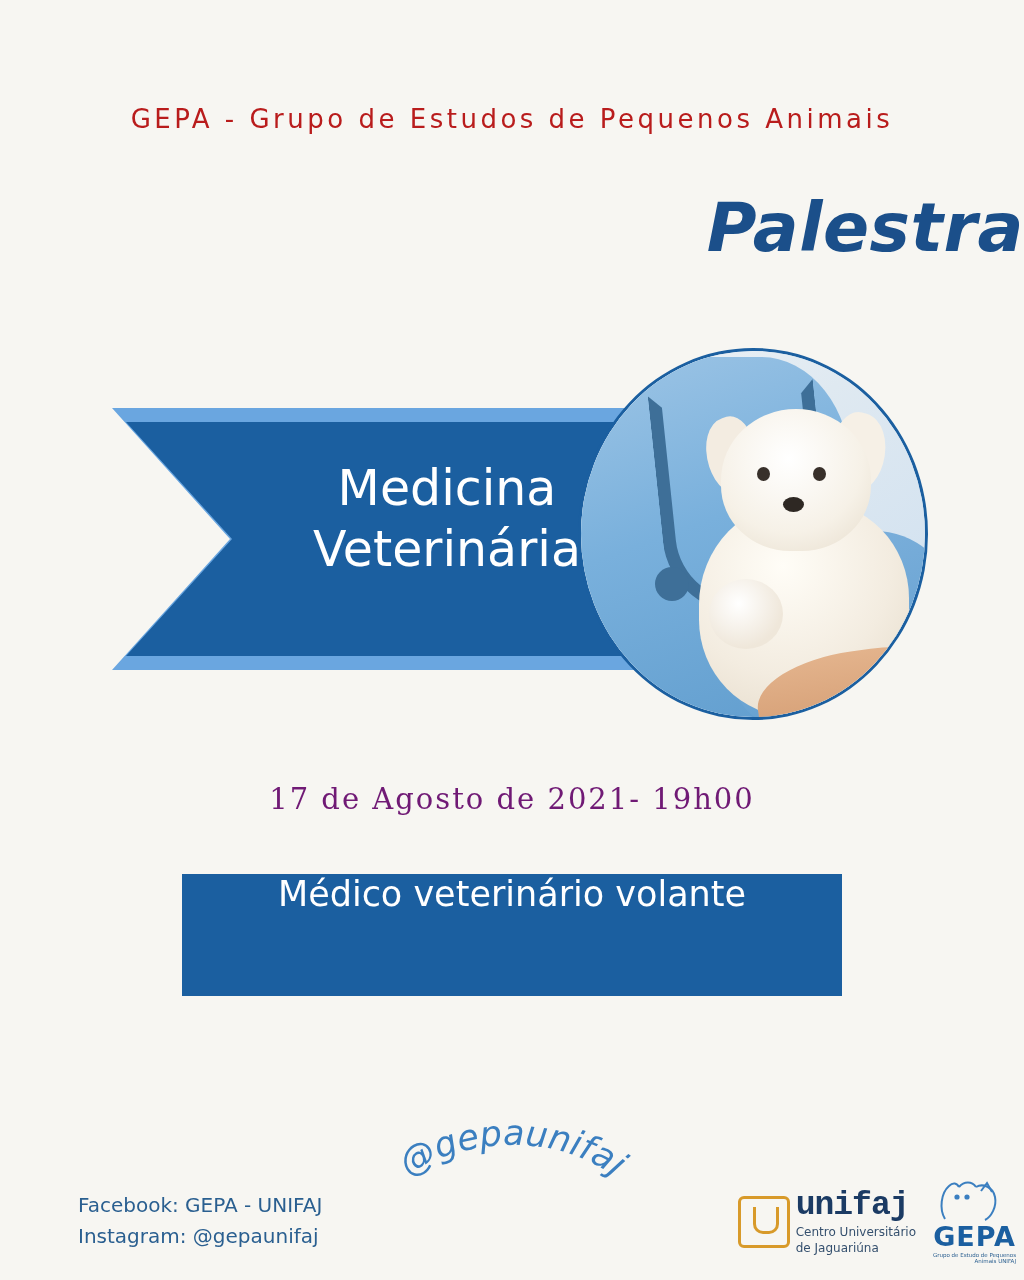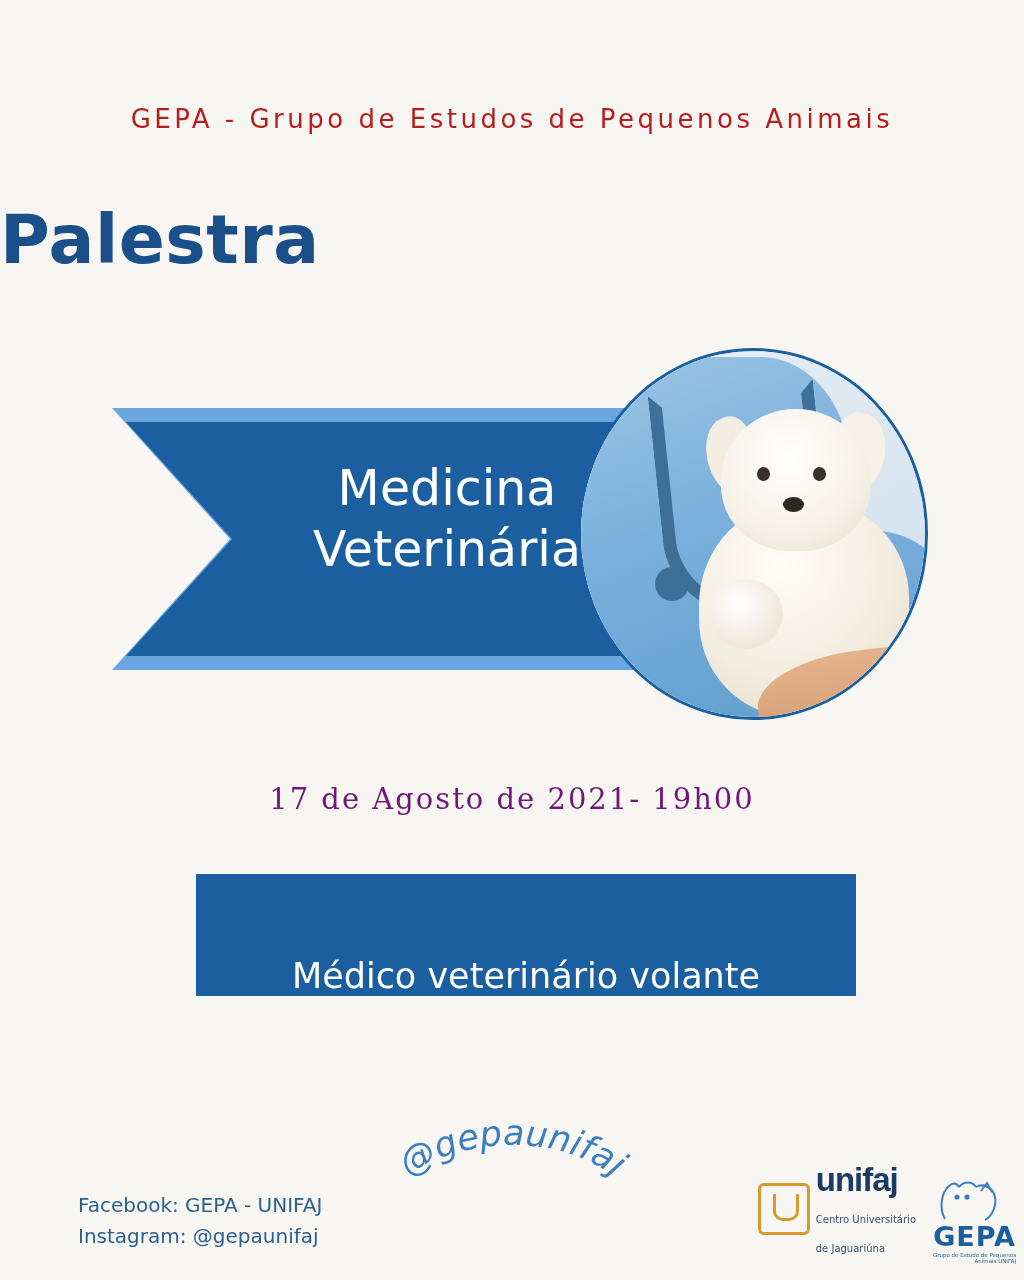--- a/index.html
+++ b/index.html
@@ -15,27 +15,28 @@
   
   .org-line{
     position:absolute;top:104px;left:0;width:100%;
     text-align:center;
     font-size:26px;
     letter-spacing:3.5px;
     color:#b91c1c;
     font-family:"DejaVu Sans", sans-serif;
   }
   .title{
-    position:absolute;top:200px;left:0;width:100%;
-    text-align:left;
+    position:absolute;top:188px;left:0;width:100%;
+    text-align:right;
     font-size:68px;
     font-weight:bold;
     color:#1b4f8a;
     font-family:"DejaVu Sans", sans-serif;
     letter-spacing:0.5px;
+    font-style:italic;
   }
 
   
   .ribbon-wrap{
     position:absolute;left:112px;top:408px;width:690px;height:296px;
   }
   .ribbon-outer{
     position:absolute;left:0;top:0;width:690px;height:262px;
     background:#6aa6e0;
     clip-path:polygon(0 0,690px 0,690px 262px,0 262px,118px 131px);
@@ -130,21 +131,21 @@
     color:#701a75;
     font-size:29px;
     letter-spacing:2px;
     font-family:"DejaVu Serif", serif;
   }
 
   
   .subject-bar{
     position:absolute;left:182px;top:874px;width:660px;height:122px;
     background:#1b5fa0;
-    display:flex;align-items:flex-end;justify-content:center;margin-left:14px;
+    display:flex;align-items:flex-start;justify-content:center;
   }
   .subject-text{
     color:#ffffff;font-size:35px;
     font-family:"DejaVu Sans", sans-serif;
   }
 
   
   .arch{
     position:absolute;left:calc(50% - 140px);top:1112px;width:280px;height:110px;
   }
@@ -174,24 +175,24 @@
     width:46px;height:46px;border:3px solid #d89a2a;border-radius:6px;
     position:relative;
   }
   .unifaj-mark:after{
     content:"";position:absolute;left:12px;top:8px;width:20px;height:24px;
     border:3px solid #d89a2a;border-top:none;border-radius:0 0 10px 10px;
   }
   .unifaj-txt{line-height:1;}
   .unifaj-name{
     font-size:33px;font-weight:bold;color:#1b3b64;
-    font-family:Liberation Sans, sans-serif;letter-spacing:-1px;
+    font-family:Liberation Mono, monospace;letter-spacing:-1px;
   }
   .unifaj-sub{
-    font-size:10px;color:#35506e;margin-top:19px;
+    font-size:12px;color:#35506e;margin-top:4px;
     font-family:"DejaVu Sans", sans-serif;
   }
   .gepa{
     position:absolute;right:8px;bottom:16px;
     width:96px;text-align:right;
   }
   .gepa-dog{
     width:74px;height:46px;margin:0 auto;position:relative;
   }
   .gepa-dog svg{width:74px;height:46px;}

